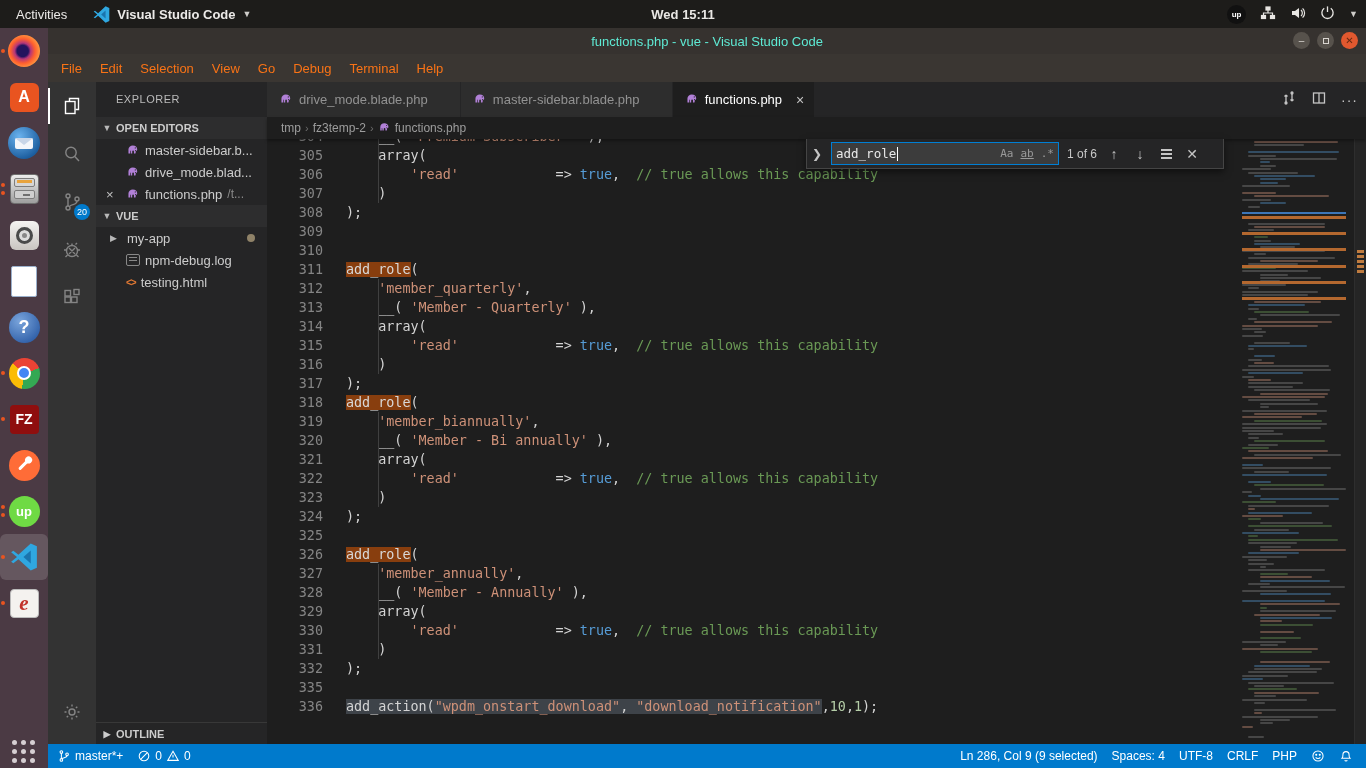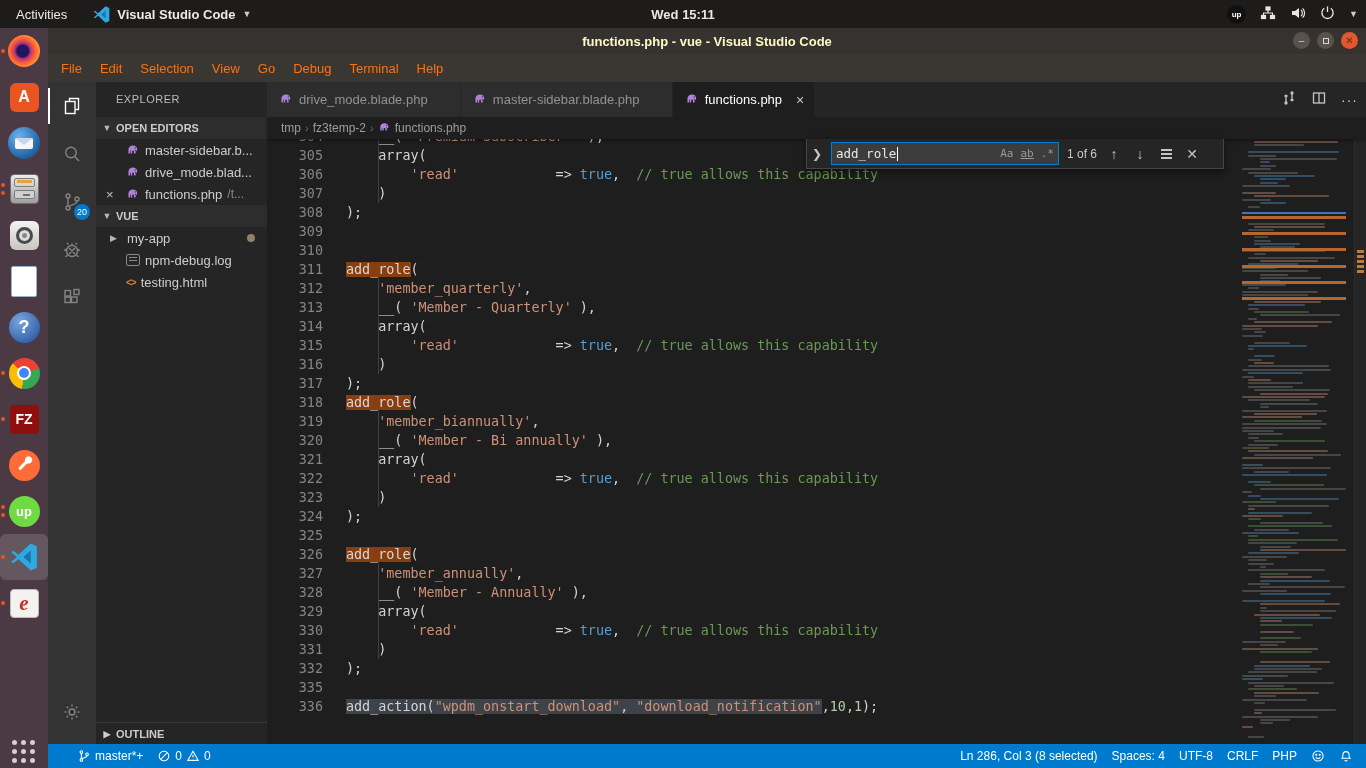--- a/index.html
+++ b/index.html
@@ -47,21 +47,21 @@
   .ic-pm i{position:absolute;left:8px;top:13px;width:14px;height:3px;background:#fff;border-radius:2px;transform:rotate(-45deg);}
   .ic-pm i::after{content:"";position:absolute;right:-3px;top:-2px;width:7px;height:7px;border-radius:50%;background:#fff;}
   .ic-up{width:31px;height:31px;border-radius:50%;background:#6fda44;color:#fff;font-weight:bold;font-size:13px;}
   .ic-code svg{width:28px;height:28px;}
   .ic-notes{width:29px;height:29px;border-radius:4px;background:#f4f2ef;color:#c2332b;font-family:"Liberation Serif",serif;font-style:italic;font-weight:bold;font-size:21px;border:1px solid #bbb;}
   .showapps{position:absolute;bottom:4px;left:12px;width:24px;height:24px;display:grid;grid-template-columns:repeat(3,1fr);gap:3px;}
   .showapps i{width:5px;height:5px;border-radius:50%;background:#d5ced2;}
 
   
   .titlebar{position:absolute;left:48px;top:28px;width:1318px;height:26px;background:#36322f;display:flex;align-items:center;justify-content:center;}
-  .wtitle{color:#fef9c3;font-size:13px;font-weight:bold;}
+  .wtitle{color:#5eead4;font-size:13px;font-weight:normal;}
   .winbtns{position:absolute;right:8px;top:4px;display:flex;gap:7px;}
   .wbtn{width:17px;height:17px;border-radius:50%;background:#57524c;color:#d9d5d0;font-size:10px;display:flex;align-items:center;justify-content:center;line-height:0;}
   .wbtn.close{background:#e0582f;color:#642910;}
   .wbtn .maxsq{width:6px;height:6px;border:1px solid #d9d5d0;display:block;}
   .menubar{position:absolute;left:48px;top:54px;width:1318px;height:28px;background:#3a3632;display:flex;align-items:center;padding-left:4px;}
   .menu-item{color:#f97316;font-size:13px;padding:0 9px;cursor:default;}
 
   
   .activitybar{position:absolute;left:48px;top:82px;width:48px;height:662px;background:#333333;}
   .ab-item{position:relative;width:48px;height:48px;display:flex;align-items:center;justify-content:center;}
@@ -130,21 +130,21 @@
   .minimap{position:absolute;left:1240px;top:139px;width:114px;height:605px;background:#1e1e1e;overflow:hidden;}
   .mbar{position:absolute;height:2px;border-radius:1px;}
   .mmatch{position:absolute;left:2px;width:104px;height:3px;background:#b4682f;}
   .msel{position:absolute;left:2px;width:104px;height:2px;background:#3d76b8;}
   .ruler{position:absolute;left:1354px;top:139px;width:12px;height:605px;background:#252525;border-left:1px solid #2e2e2e;}
   .rmark{position:absolute;left:2px;width:7px;height:3px;background:#bf7b3f;}
 
   
   .statusbar{position:absolute;left:48px;top:744px;width:1318px;height:24px;background:#007acc;color:#ffffff;display:flex;align-items:center;font-size:12px;}
   .sb-item{display:flex;align-items:center;gap:4px;padding:0 7px;white-space:nowrap;}
-  .sb-left{display:flex;align-items:center;padding-left:22px;justify-content:space-between;}
+  .sb-left{display:flex;align-items:center;padding-left:2px;justify-content:space-between;}
   .sb-right{margin-left:auto;display:flex;align-items:center;padding-right:6px;}
   .sb-item svg{width:14px;height:14px;stroke:#fff;fill:none;stroke-width:1.2;}
 </style>
 </head>
 <body>
 
 <div class="screen">
 
   <div class="topbar">
     <span class="tb-activities">Activities</span>
@@ -724,21 +724,21 @@
           </svg>
         <span>0</span>
         <svg viewBox="0 0 16 16">
             <path d="M8 2.5 14 13H2z"></path>
             <path d="M8 6.5v3.2M8 11.3v.2"></path>
           </svg>
         <span>0</span>
       </span>
     </span>
     <span class="sb-right">
-      <span class="sb-item">Ln 286, Col 3 (8 selected)</span>
+      <span class="sb-item">Ln 286, Col 9 (9 selected)</span>
       <span class="sb-item">Spaces: 4</span>
       <span class="sb-item">UTF-8</span>
       <span class="sb-item">CRLF</span>
       <span class="sb-item">PHP</span>
       <span class="sb-item">
         <svg viewBox="0 0 16 16">
             <circle cx="8" cy="8" r="5.8"></circle>
             <circle cx="6" cy="6.5" r="0.6" fill="#fff"></circle>
             <circle cx="10" cy="6.5" r="0.6" fill="#fff"></circle>
             <path d="M5.3 9.5c1.5 1.8 4 1.8 5.4 0"></path>

